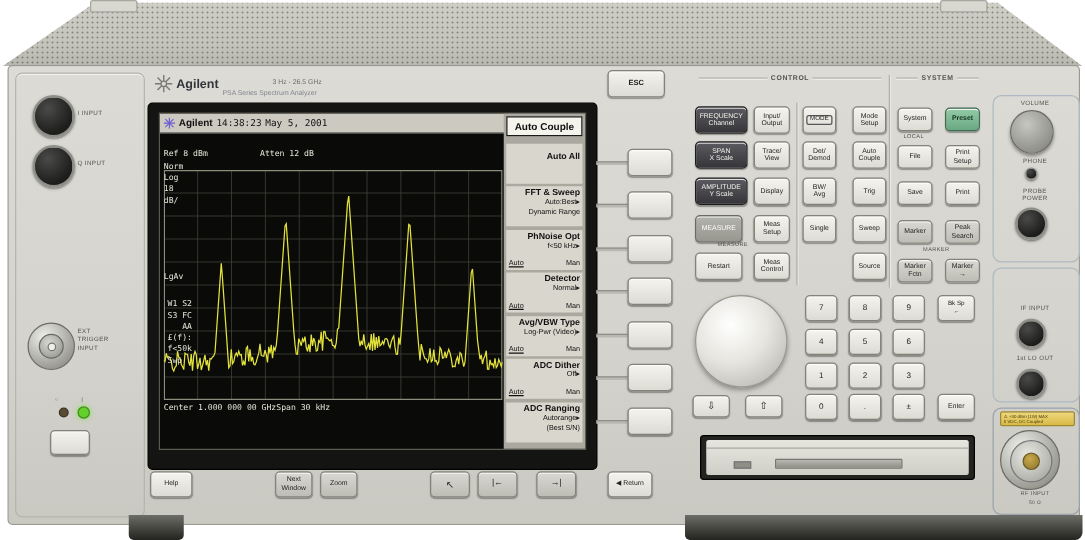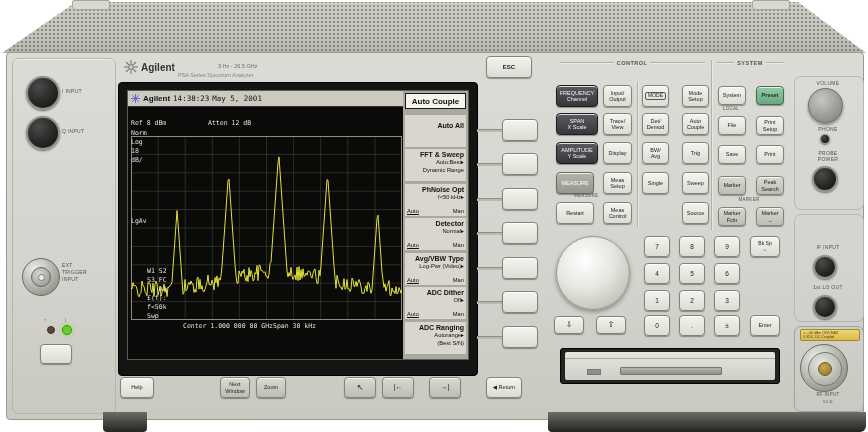--- a/index.html
+++ b/index.html
@@ -145,28 +145,28 @@
         <polyline points="0,152.1 1,153.1 2,146.6 3,150.1 4,149.2 5,150.2 6,153.0 7,159.1 8,160.8 9,157.8 10,156.8 11,145.0 12,149.8 13,150.4 14,155.5 15,157.2 16,159.7 17,146.5 18,147.3 19,147.4 20,153.8 21,156.6 22,147.3 23,160.5 24,148.5 25,145.2 26,147.8 27,159.1 28,155.4 29,150.2 30,160.0 31,156.4 32,152.4 33,148.0 34,156.2 35,152.1 36,160.5 37,150.9 38,151.2 39,149.6 40,148.7 41,145.9 42,131.6 43,117.4 44,103.1 45,88.9 46,74.6 47,86.9 48,101.1 49,115.4 50,129.6 51,143.9 52,158.2 53,156.6 54,143.5 55,154.9 56,153.4 57,148.5 58,146.4 59,148.7 60,144.9 61,148.0 62,147.7 63,156.4 64,153.2 65,156.2 66,142.5 67,141.1 68,153.1 69,143.4 70,153.1 71,149.6 72,155.2 73,155.8 74,153.6 75,149.9 76,146.7 77,139.0 78,148.3 79,148.8 80,149.0 81,144.2 82,147.6 83,153.9 84,141.5 85,146.7 86,139.9 87,150.6 88,141.9 89,144.2 90,140.1 91,130.3 92,116.1 93,101.8 94,87.6 95,73.3 96,59.0 97,44.8 98,43.1 99,57.3 100,71.6 101,85.8 102,100.1 103,114.4 104,128.6 105,139.5 106,147.1 107,147.3 108,134.9 109,137.4 110,140.6 111,135.1 112,137.2 113,133.3 114,141.8 115,145.1 116,139.4 117,145.7 118,131.6 119,140.8 120,134.5 121,137.7 122,144.8 123,144.2 124,136.6 125,138.0 126,129.5 127,144.6 128,129.2 129,129.3 130,134.6 131,134.3 132,135.8 133,136.7 134,135.7 135,140.3 136,140.4 137,142.4 138,138.4 139,127.4 140,126.3 141,112.0 142,97.8 143,83.5 144,69.2 145,55.0 146,40.7 147,26.5 148,20.9 149,35.2 150,49.4 151,63.7 152,77.9 153,92.2 154,106.5 155,120.7 156,135.0 157,140.9 158,136.5 159,140.0 160,131.4 161,139.9 162,143.4 163,141.1 164,138.9 165,143.9 166,131.2 167,144.7 168,130.6 169,144.0 170,133.7 171,142.3 172,132.8 173,140.6 174,139.7 175,137.1 176,139.3 177,135.1 178,134.8 179,135.8 180,140.3 181,142.2 182,137.5 183,134.6 184,132.8 185,141.7 186,147.5 187,147.4 188,134.1 189,139.8 190,129.1 191,114.9 192,100.6 193,86.3 194,72.1 195,57.8 196,43.6 197,44.3 198,58.5 199,72.8 200,87.1 201,101.3 202,115.6 203,129.8 204,141.4 205,152.3 206,139.3 207,143.8 208,148.2 209,150.9 210,151.0 211,153.7 212,151.1 213,142.7 214,153.3 215,152.1 216,143.6 217,153.0 218,152.5 219,155.5 220,153.4 221,142.0 222,143.8 223,150.5 224,150.2 225,145.3 226,150.5 227,146.6 228,143.5 229,146.3 230,150.7 231,157.5 232,157.0 233,157.3 234,152.2 235,149.6 236,155.4 237,146.1 238,147.2 239,152.3 240,157.3 241,153.6 242,139.3 243,125.1 244,110.8 245,96.6 246,82.3 247,79.2 248,93.4 249,107.7 250,121.9 251,136.2 252,143.9 253,151.4 254,147.9 255,155.2 256,150.7 257,148.7 258,144.6 259,159.4 260,159.5 261,151.9 262,155.7 263,155.0 264,157.6 265,150.6 266,158.0 267,156.6 268,151.5 269,154.0 270,157.2 271,153.5" fill="none" stroke="#e3e33c" stroke-width="1"></polyline>
       </svg>
 
     <div class="lcd-text" style="left:3px;top:28px;">Ref 8 dBm</div>
     <div class="lcd-text" style="left:80px;top:28px;">Atten 12 dB</div>
     <div class="lcd-text" style="left:3px;top:38px;">Norm
 Log
 18
 dB/</div>
     <div class="lcd-text" style="left:3px;top:126px;">LgAv</div>
-    <div class="lcd-text" style="left:19px;top:148px;margin-top:28px;">W1 S2
+    <div class="lcd-text" style="left:6px;top:148px;">W1 S2
 S3 FC
    AA
 £(f):
 f&lt;50k
 Swp</div>
 
-    <div class="abs" style="left:3px;top:231px;width:237px;display:flex;justify-content:center;">
+    <div class="abs" style="left:3px;top:231px;width:237px;display:flex;justify-content:flex-start;">
       <span class="lcd-text" style="position:static;">Center 1.000 000 00 GHz</span>
       <span class="lcd-text" style="position:static;">Span 30 kHz</span>
     </div>
 
     <div class="sk-strip">
       <div class="sk-title">Auto Couple</div>
       <div class="sk" style="top:24px;padding-top:6px;">
         <div class="t">Auto All</div>
       </div>
       <div class="sk" style="top:58px;">

